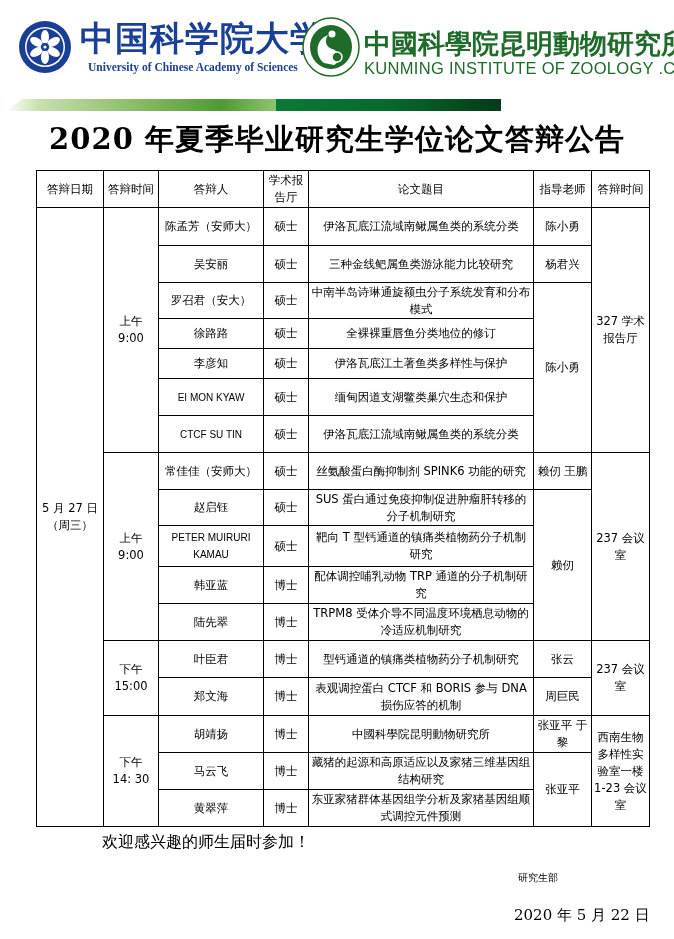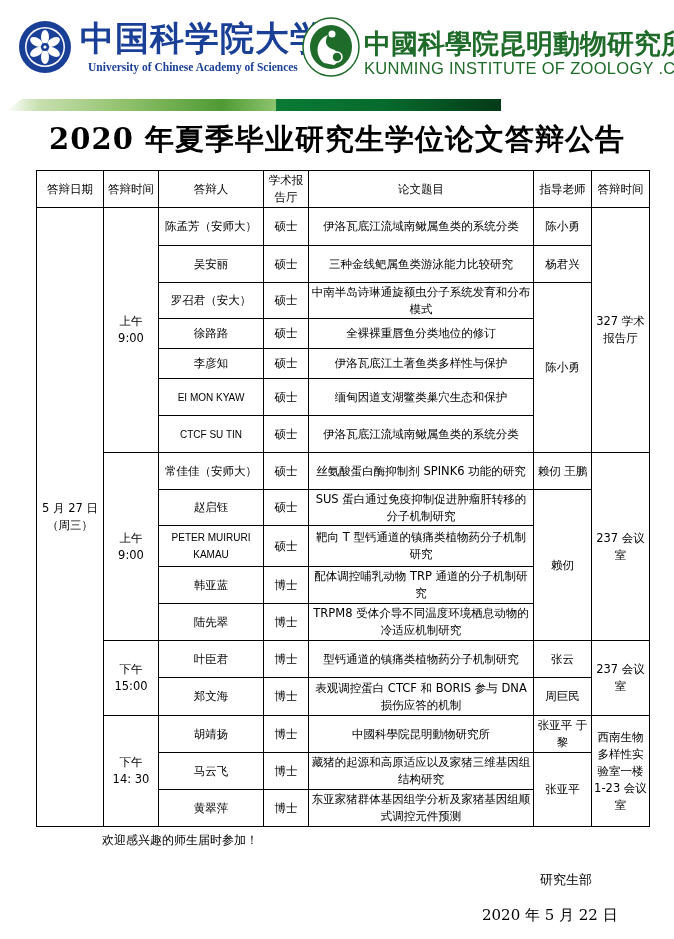--- a/index.html
+++ b/index.html
@@ -26,25 +26,25 @@
 
   .title { position:absolute; left:0; top:120px; width:674px; text-align:center;
            font-family:"DejaVu Serif", serif; font-size:29px; font-weight:bold; letter-spacing:1px; white-space:nowrap; }
 
   table.schedule { position:absolute; left:36px; top:170px; border-collapse:collapse;
                    table-layout:fixed; width:613px; font-size:11.5px; }
   table.schedule td { border:1px solid #000; text-align:center; vertical-align:middle;
                       padding:0 2px; line-height:17px; overflow:hidden; }
   .mono { font-family:Liberation Sans, sans-serif; font-size:10px; }
 
-  .footer-welcome { position:absolute; left:102px; top:832px; font-size:12px; white-space:nowrap;
+  .footer-welcome { position:absolute; left:102px; top:832px; font-size:16px; white-space:nowrap;
                     font-family:Liberation Serif, serif; }
-  .footer-dept { position:absolute; left:518px; top:871px; font-size:13px; white-space:nowrap;
-                 font-family:Liberation Mono, monospace;margin-left:22px; }
-  .footer-date { position:absolute; left:482px; top:906px; font-size:15px; white-space:nowrap;
+  .footer-dept { position:absolute; left:518px; top:871px; font-size:10px; white-space:nowrap;
+                 font-family:Liberation Mono, monospace; }
+  .footer-date { position:absolute; left:514px; top:906px; font-size:15px; white-space:nowrap;
                  font-family:"DejaVu Serif", serif; }
 </style>
 </head>
 <body>
 
 <div class="header">
   <svg class="logo-ucas" viewBox="0 0 54 54">
     <circle cx="27" cy="27" r="26" fill="#1a3f97"></circle>
     <circle cx="27" cy="27" r="20" fill="#ffffff"></circle>
     <circle cx="27" cy="27" r="18.5" fill="#1a3f97"></circle>

